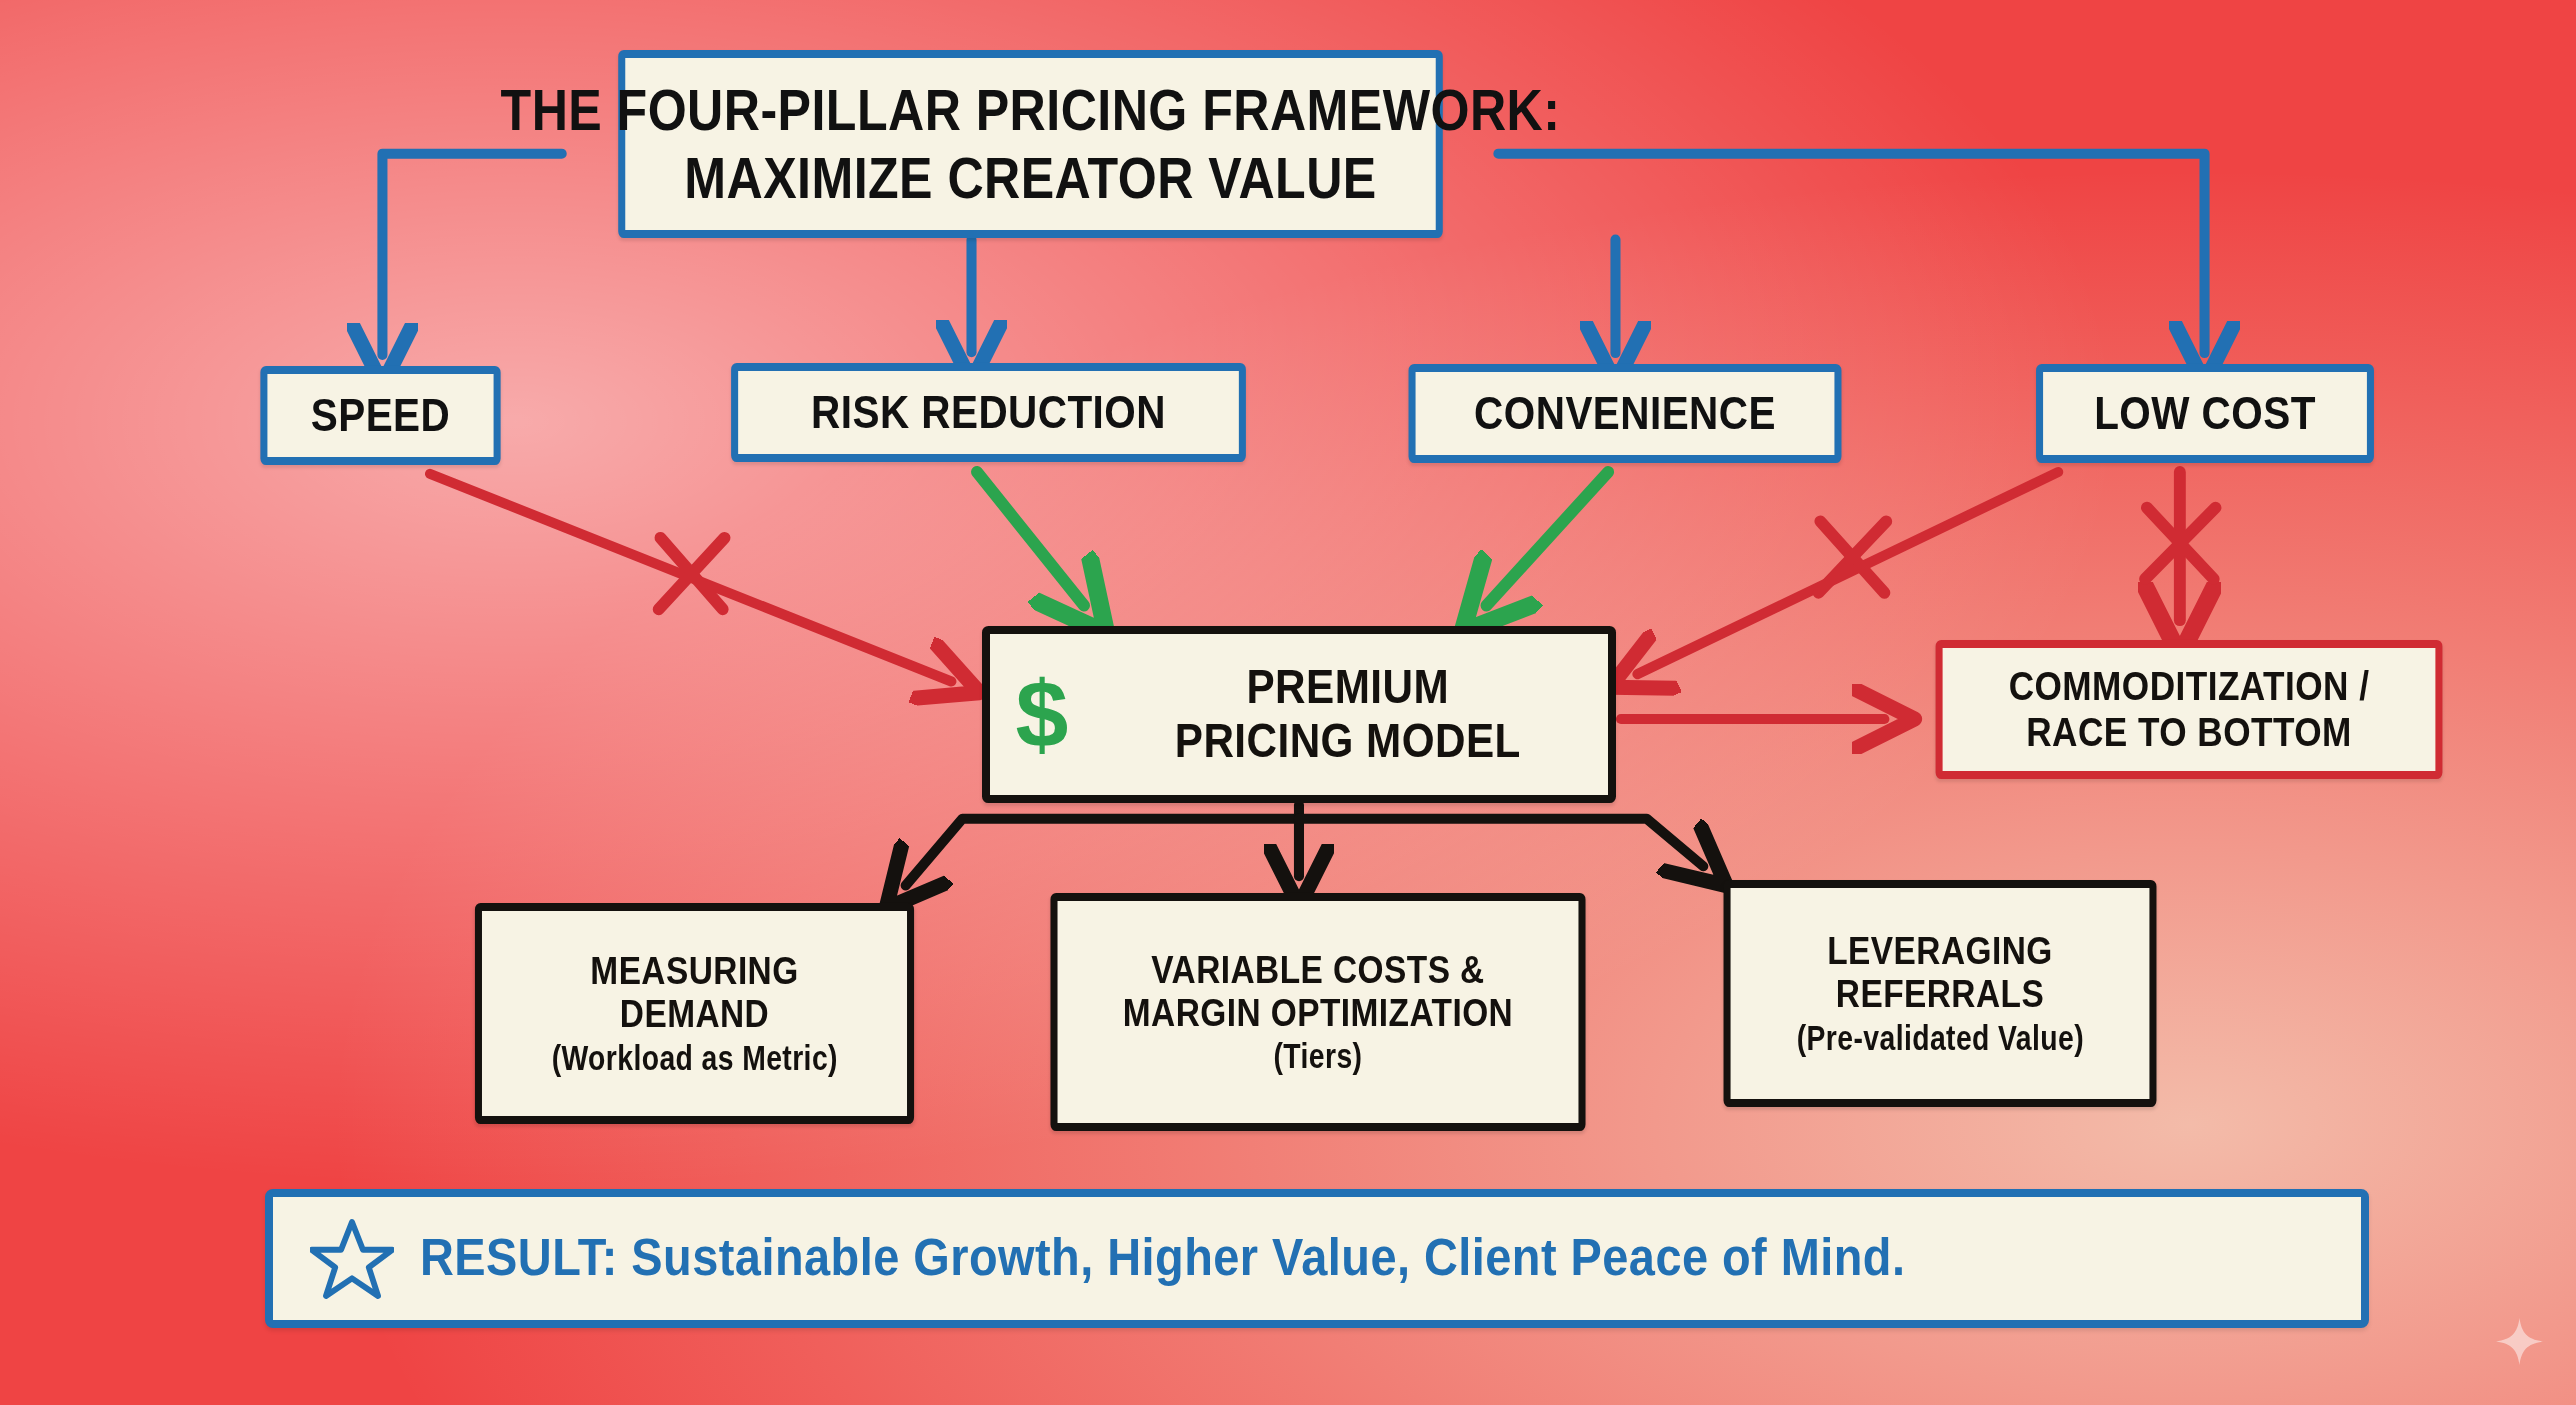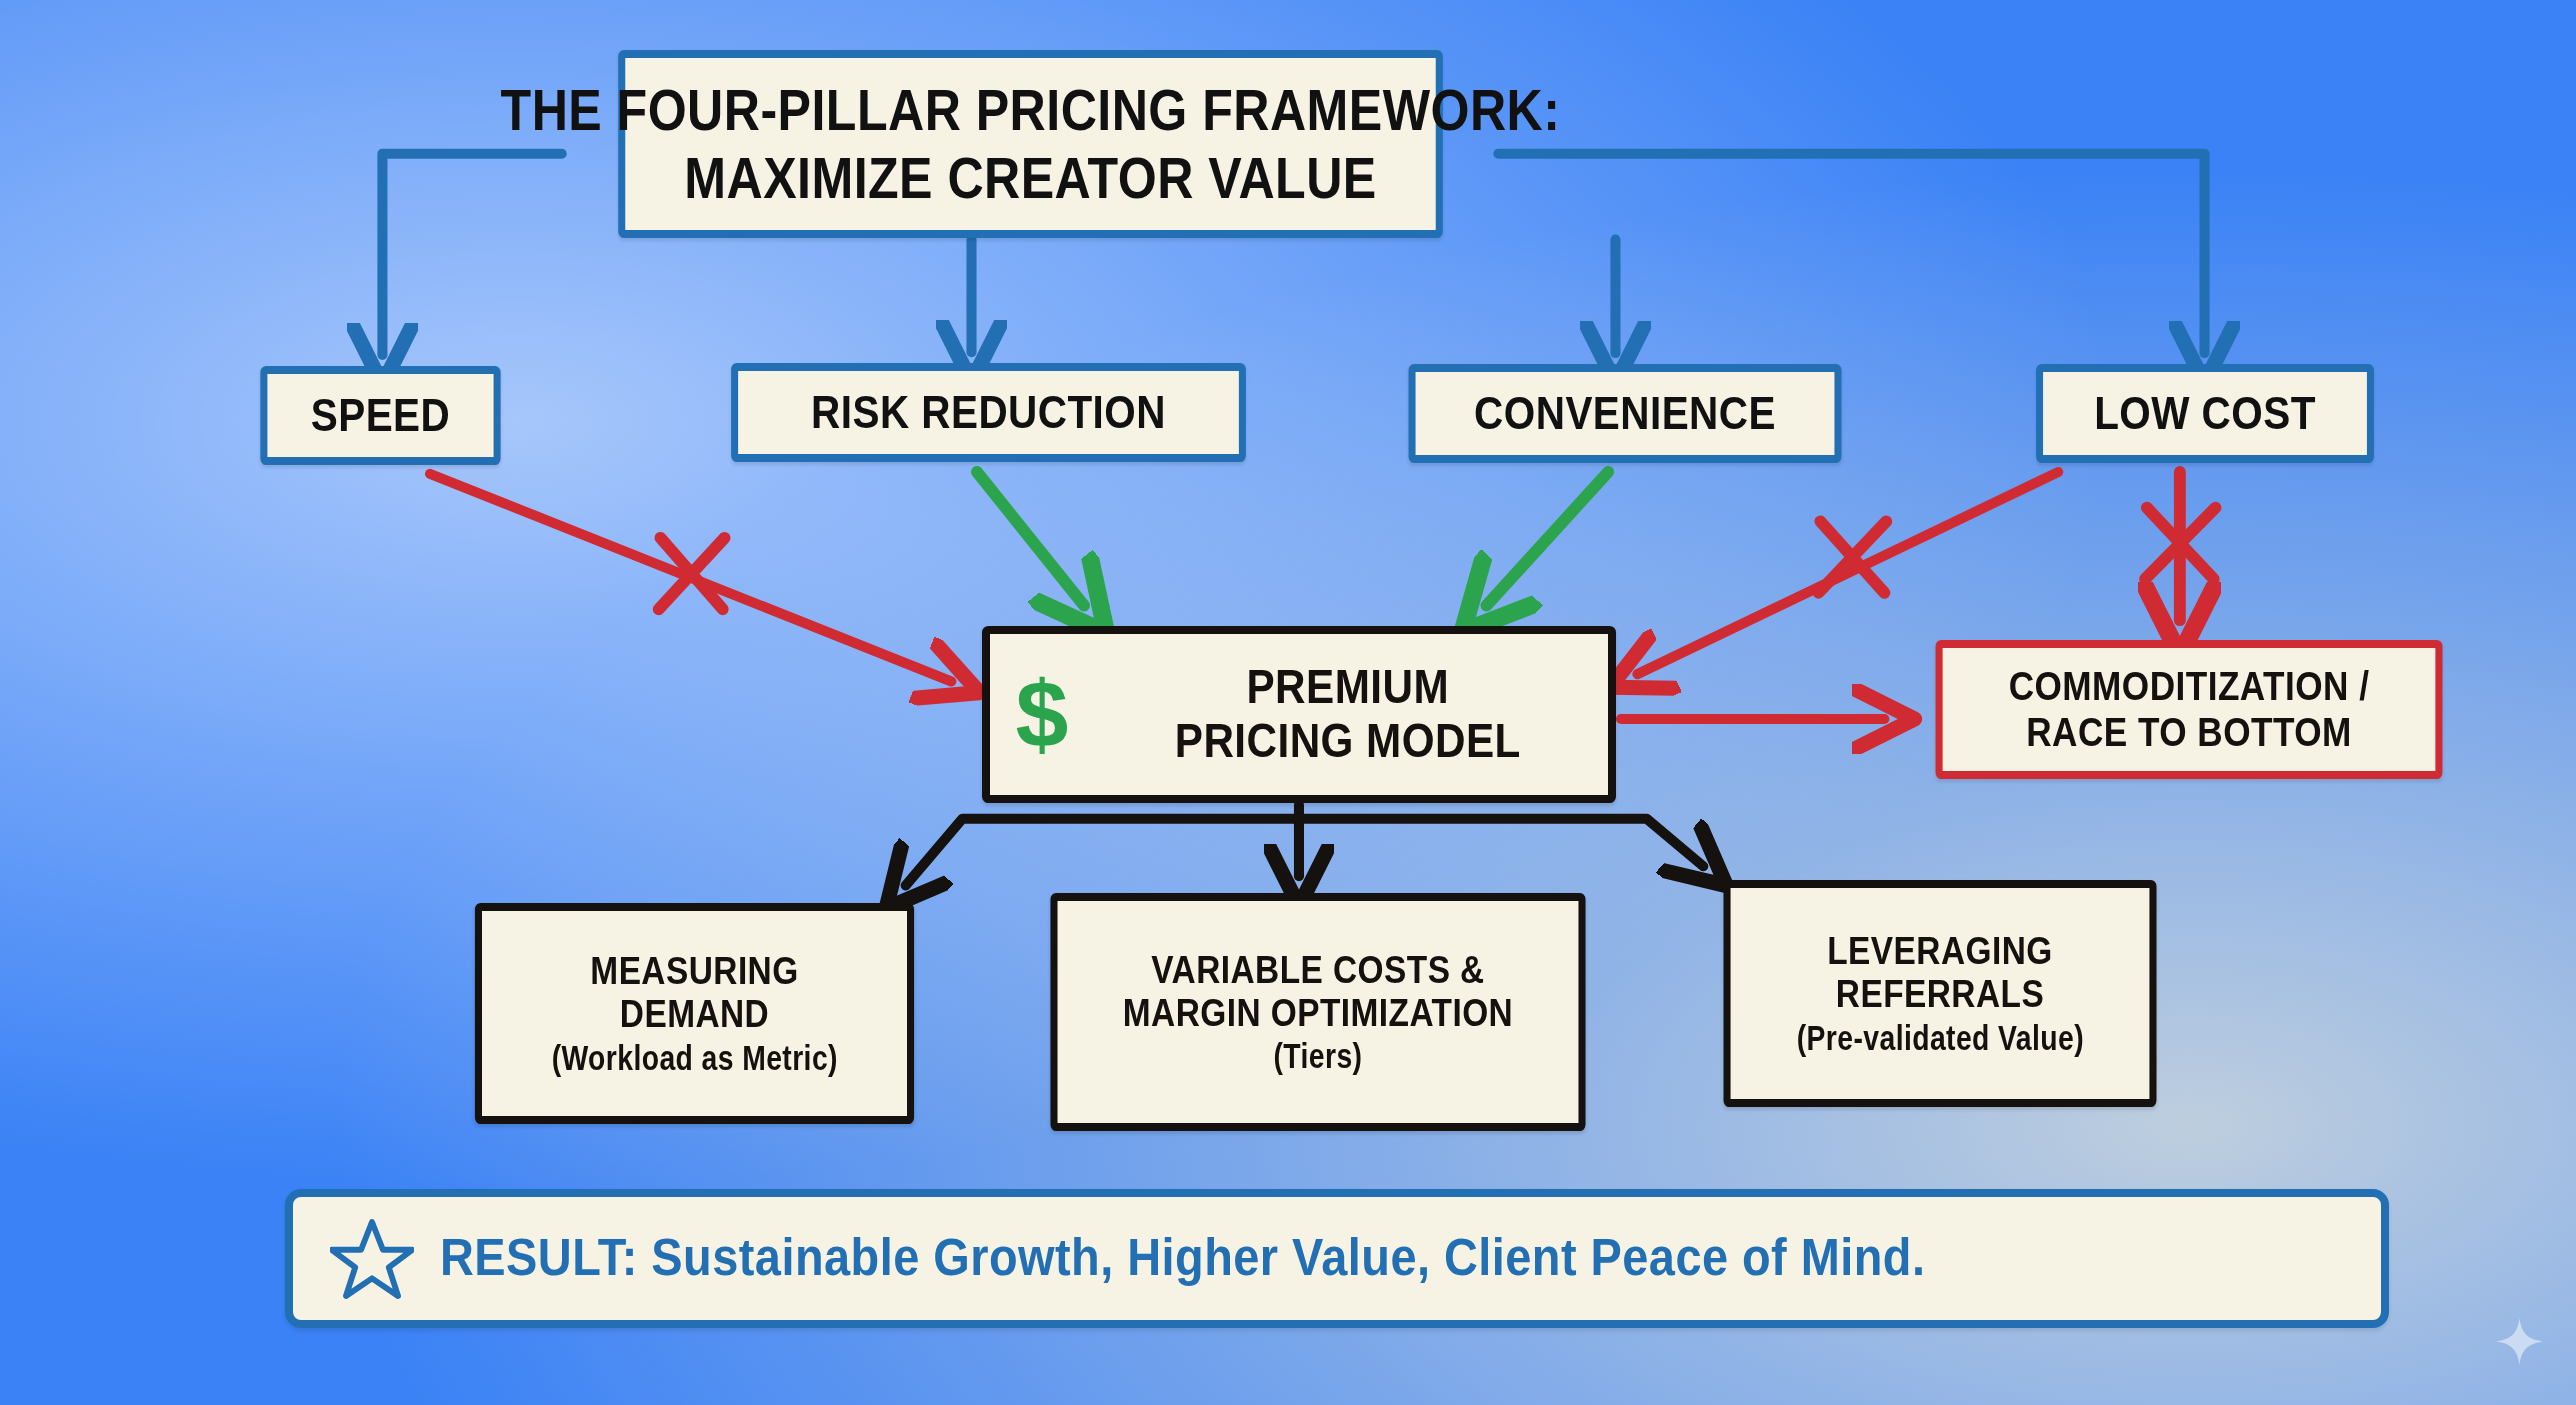--- a/index.html
+++ b/index.html
@@ -10,21 +10,21 @@
   body {
     width: 2576px;
     height: 1405px;
     overflow: hidden;
     font-family: "DejaVu Sans", sans-serif;
   }
   #canvas {
     position: relative;
     width: 2576px;
     height: 1405px;
-    background: #3b82f6;
+    background: #ef4444;
   }
   #canvas::before {
     content: "";
     position: absolute;
     inset: 0;
     background:
       radial-gradient(ellipse at 20% 30%, rgba(255,255,255,0.55), rgba(255,255,255,0) 55%),
       radial-gradient(ellipse at 85% 80%, rgba(245,238,212,0.7), rgba(255,255,255,0) 60%);
     pointer-events: none;
   }
@@ -160,27 +160,26 @@
   }
   #out-0 { left: 445px;  top: 903px;  width: 499px; height: 221px; }
   #out-1 { left: 1014px; top: 893px;  width: 608px; height: 238px; }
   #out-2 { left: 1694px; top: 880px;  width: 492px; height: 227px; }
 
   
   #result-box {
     left: 265px; top: 1189px;
     width: 2104px; height: 139px;
     border: 8.2px solid #2270b3;
-    border-radius: 16px;
+    border-radius: 8px;
     background: #f7f3e4;
     justify-content: flex-start;
     padding-left: 37px;
     gap: 25.6px;
     box-shadow: 0 2.7px 4.6px rgba(0,0,0,0.10);
-    margin-left: 20px;
   }
   #result-star { flex: 0 0 auto; display: block; }
   #result-text {
     color: #2270b3;
     font-size: 51px;
     font-weight: 700;
     white-space: nowrap;
     transform: scaleX(0.92);
     transform-origin: left center;
   }

